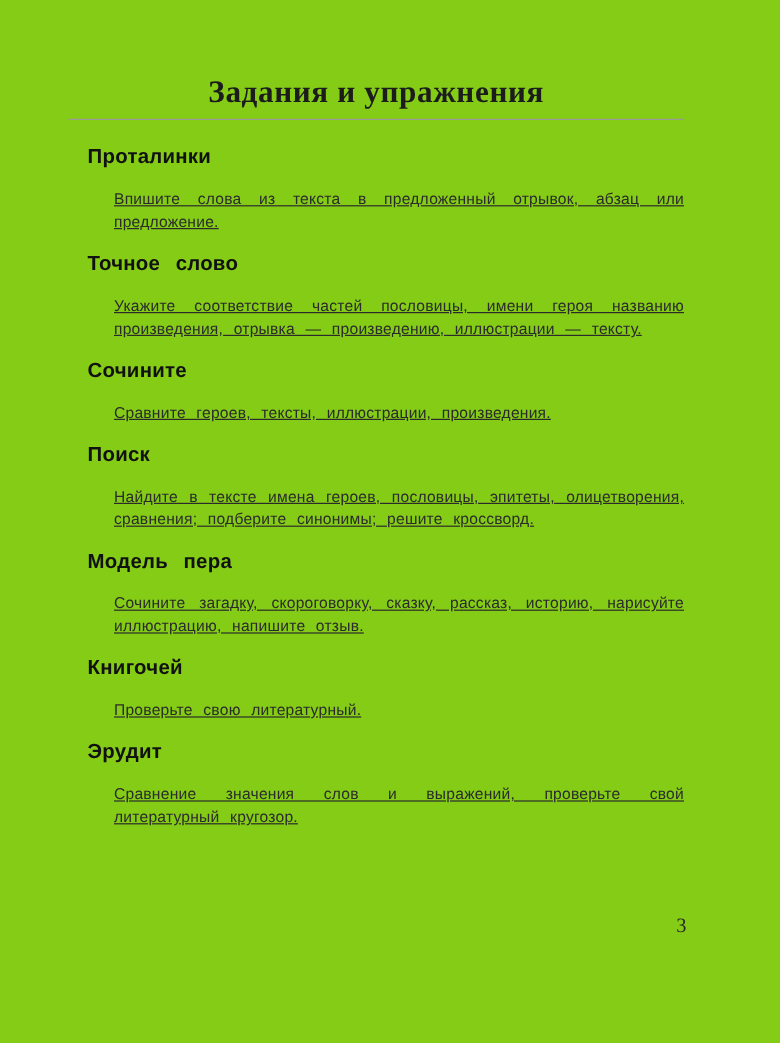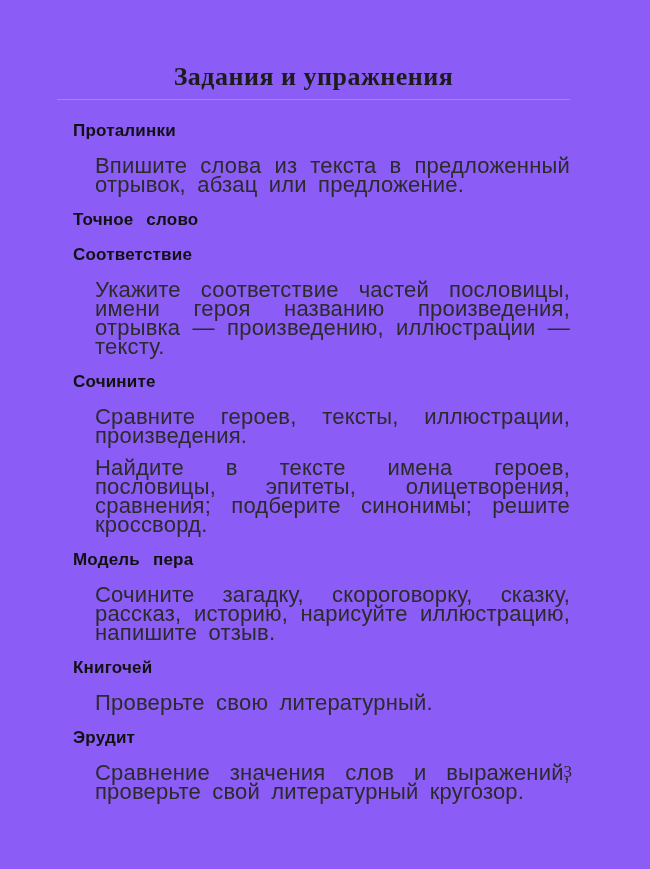--- a/index.html
+++ b/index.html
@@ -4,21 +4,21 @@
 <style>
   html, body {
     margin: 0;
     padding: 0;
     background: #ffffff;
   }
   .page {
     position: relative;
     width: 650px;
     height: 869px;
-    background: #8b5cf6;
+    background: #84cc16;
     box-sizing: border-box;
     padding: 62px 80px 0 57px;
     font-family: "Liberation Sans", sans-serif;
     color: #262626;
     overflow: hidden;
   }
   .content {
     width: 513px;
   }
   h1.title {
@@ -47,27 +47,28 @@
     line-height: 19px;
     font-weight: bold;
     color: #111111;
     margin: 16px;
     word-spacing: 8px;
     letter-spacing: 0.2px;
   }
   p.body {
     margin: 0;
     padding-left: 38px;
-    font-size: 22px;
+    font-size: 13px;
     line-height: 19px;
     text-align: justify;
     text-align-last: left;
     word-spacing: 5px;
     letter-spacing: 0.2px;
     color: #2b2b2b;
+    text-decoration: underline;
   }
   .page-number {
     position: absolute;
     top: 762px;
     right: 78px;
     font-family: "Liberation Serif", serif;
     font-size: 17px;
     color: #2b2b2b;
   }
 </style>
@@ -84,30 +85,30 @@
   <section class="section">
     <h2 class="heading">Проталинки</h2>
     <p class="body">Впишите слова из текста в предложенный отрывок, абзац или предложение.</p>
   </section>
 
   <section class="section">
     <h2 class="heading">Точное слово</h2>
   </section>
 
   <section class="section">
-    <h2 class="heading">Соответствие</h2>
     <p class="body">Укажите соответствие частей пословицы, имени героя названию произведения, отрывка — произведению, иллюстрации — тексту.</p>
   </section>
 
   <section class="section">
     <h2 class="heading">Сочините</h2>
     <p class="body">Сравните героев, тексты, иллюстрации, произведения.</p>
   </section>
 
   <section class="section">
+    <h2 class="heading">Поиск</h2>
     <p class="body">Найдите в тексте имена героев, пословицы, эпитеты, олицетворения, сравнения; подберите синонимы; решите кроссворд.</p>
   </section>
 
 
   <section class="section">
     <h2 class="heading">Модель пера</h2>
     <p class="body">Сочините загадку, скороговорку, сказку, рассказ, историю, нарисуйте иллюстрацию, напишите отзыв.</p>
   </section>
 
   <section class="section">

